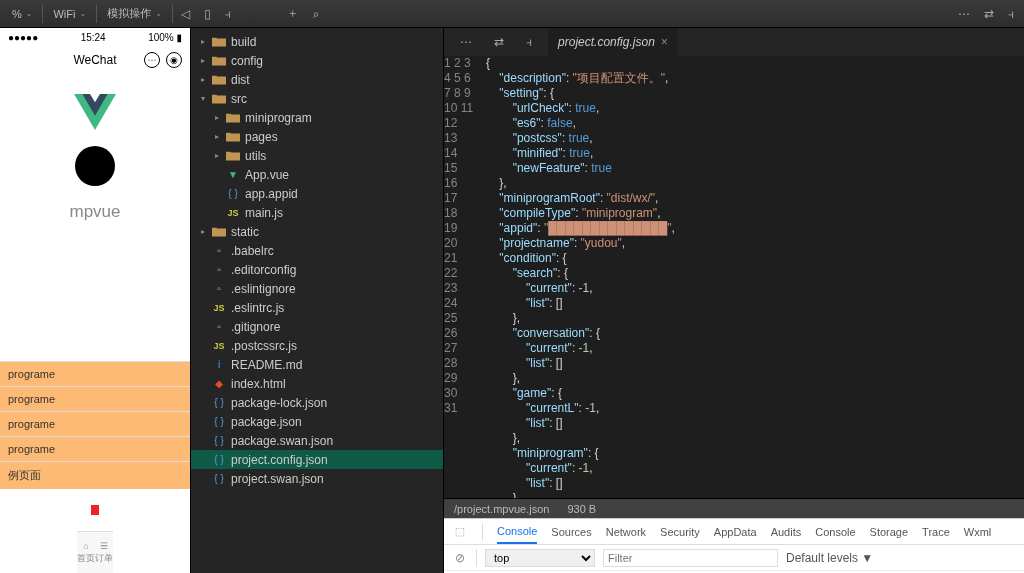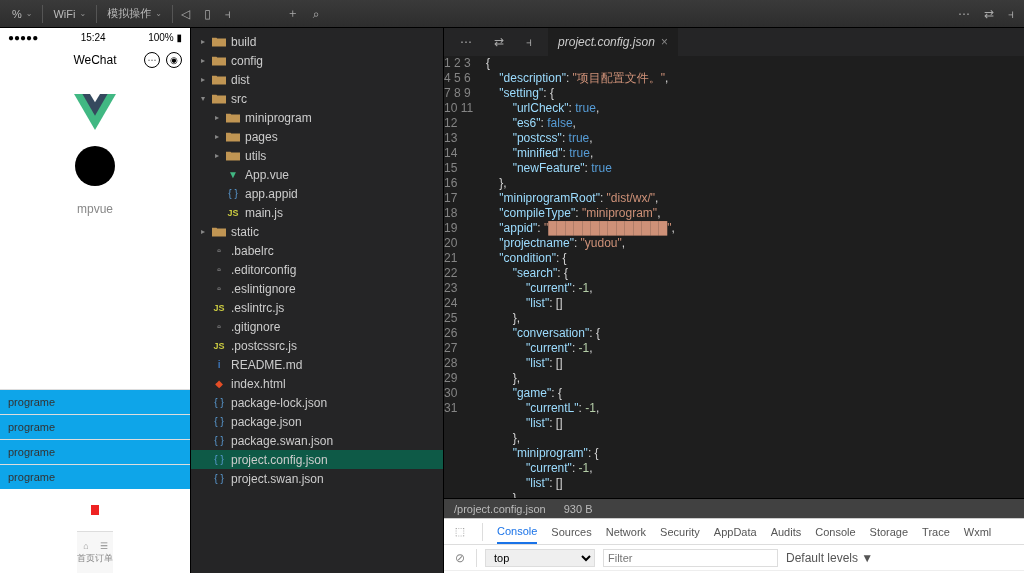--- a/index.html
+++ b/index.html
@@ -13,23 +13,23 @@
 .main{flex:1;display:flex;min-height:0}
 .simulator{width:191px;background:#333;display:flex;flex-direction:column;border-right:1px solid #000}
 .phone{flex:1;background:#fff;display:flex;flex-direction:column;margin:0}
 .statusbar{height:18px;display:flex;align-items:center;justify-content:space-between;padding:0 8px;font-size:10px;color:#000}
 .phtitle{height:28px;display:flex;align-items:center;justify-content:center;position:relative;font-size:12px;color:#000}
 .phctrl{position:absolute;right:8px;display:flex;gap:6px}
 .phctrl span{width:16px;height:16px;border:1px solid #000;border-radius:50%;display:flex;align-items:center;justify-content:center;font-size:9px}
 .phbody{flex:1;display:flex;flex-direction:column;align-items:center;padding-top:20px;gap:16px;background:#fff}
 .vue-logo{width:42px;height:36px}
 .gh-logo{width:40px;height:40px;background:#000;border-radius:50%}
-.phlabel{color:#888;font-size:12px}
+.phlabel{color:#888;font-size:17px}
 .list{margin-top:auto;width:100%}
-.li{border-top:1px solid #ddd;padding:6px 8px;font-size:11px;color:#333;background:#0ea5e9}
+.li{border-top:1px solid #ddd;padding:6px 8px;font-size:11px;color:#333;background:#fdba74}
 .bar{height:10px;display:flex}
 .bar-r{background:#e22;width:8px}
 .bar-g{background:#0a0;flex:1}
 .tabbar{height:42px;display:flex;justify-content:space-around;align-items:center;background:#f7f7f7;border-top:1px solid #ddd}
 .tab{display:flex;flex-direction:column;align-items:center;gap:1px;font-size:9px;color:#888}
 .explorer{width:253px;background:#252526;border-right:1px solid #000;overflow-y:auto;padding-top:4px}
 .node{display:flex;align-items:center;height:19px;padding-left:6px;cursor:pointer;font-size:12px;color:#ccc;gap:5px}
 .node.sel{background:#0e5a47}
 .arrow{width:8px;font-size:8px;color:#888;text-align:center}
 .fold{width:14px;height:12px}
@@ -110,20 +110,21 @@
               <path fill="#35495e" d="M50 0L80 0L50 52L20 0L50 0Z"></path>
               <path fill="#fff" d="M50 0L62 0L50 20L38 0L50 0Z"></path>
             </svg>
           <div class="gh-logo"></div>
           <div class="phlabel">mpvue</div>
           <div class="list">
               <div class="li">programe</div>
               <div class="li">programe</div>
               <div class="li">programe</div>
               <div class="li">programe</div>
+              <div class="li">例页面</div>
             </div>
           <div class="bar">
               <div class="bar-r"></div>
               <div class="bar-g"></div>
             </div>
           <div class="tabbar">
             <div class="tab">
                 <span>⌂</span>
                 <span>首页</span>
               </div>
@@ -347,21 +348,21 @@
             <span class="s-key">"list"</span>: []
         },
         <span class="s-key">"miniprogram"</span>: {
             <span class="s-key">"current"</span>: <span class="s-num">-1</span>,
             <span class="s-key">"list"</span>: []
         }
     }
 </div>
       </div>
       <div class="statusb">
-        <span>/project.config.json</span>
+        <span>/project.mpvue.json</span>
         <span>930 B</span>
       </div>
 
       <div class="devtools">
         <div class="dt-tabs">
             <span class="dt-icon">⬚</span>
             <span class="tb-sep" style="background:#ddd"></span>
             <span class="act">Console</span>
             <span>Sources</span>
             <span>Network</span>

